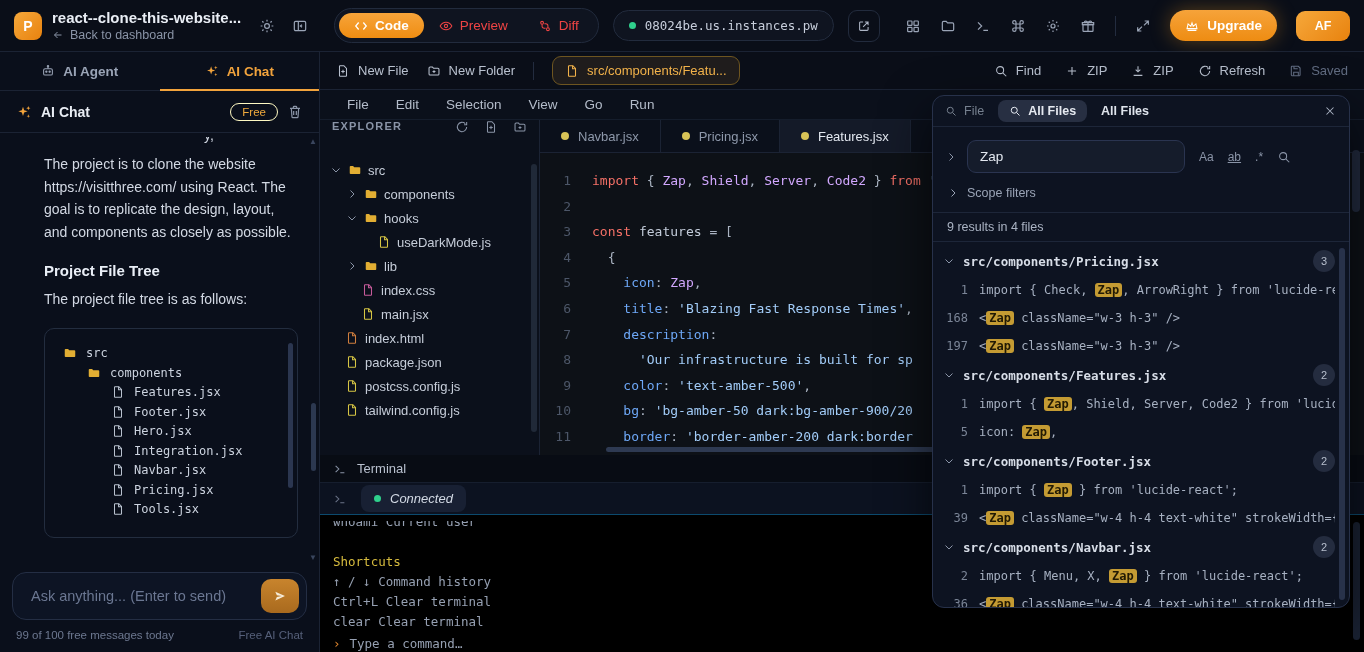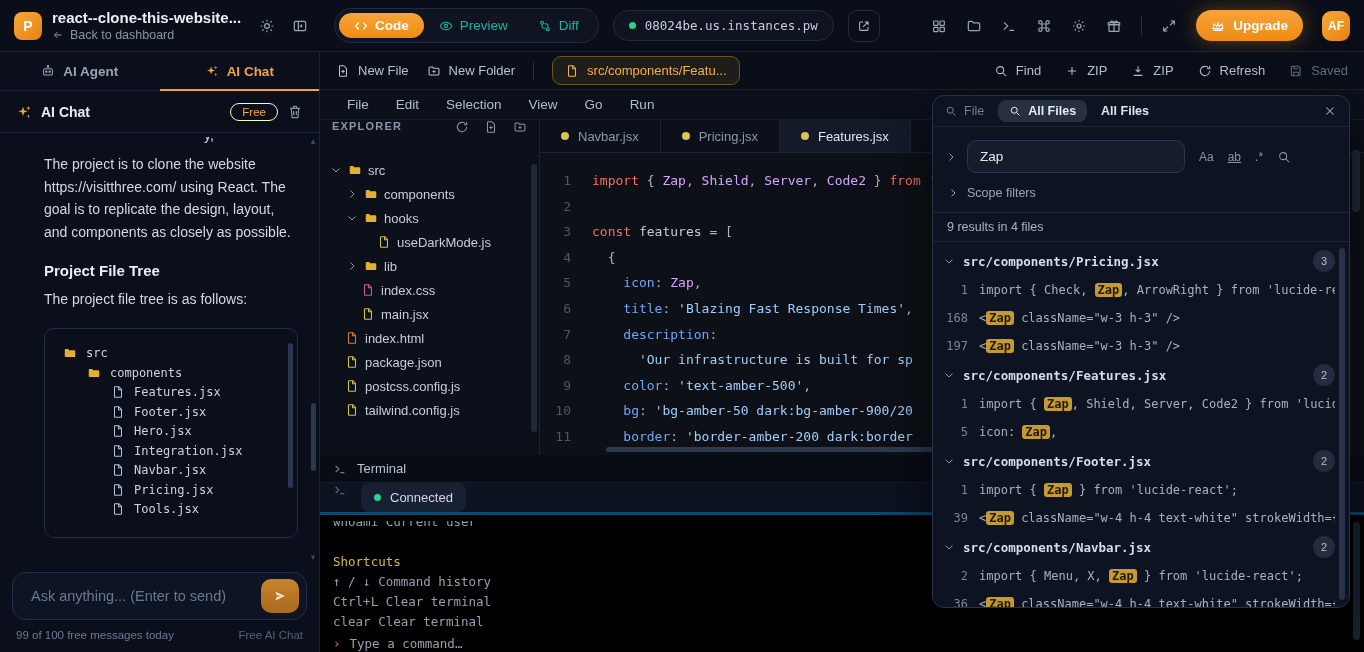--- a/index.html
+++ b/index.html
@@ -13,29 +13,29 @@
   
   #topbar { position:absolute; left:0; top:0; width:1364px; height:52px; background:#0a0e18; border-bottom:1px solid #1b2334; display:flex; align-items:center; }
   .tb-left { width:320px; flex:none; display:flex; align-items:center; gap:10px; padding:0 12px 0 14px; }
   .logo { width:28px; height:28px; border-radius:8px; background:linear-gradient(135deg,#f6a83b,#e8820e); color:#fff; font-weight:700; font-size:14px; display:flex; align-items:center; justify-content:center; }
   .tb-titles { line-height:1.2; min-width:0; }
   .tb-title { font-size:15px; font-weight:700; color:#e9edf4; white-space:nowrap; }
   .tb-back { display:flex; align-items:center; gap:6px; font-size:12.5px; color:#8a94a7; margin-top:1px; }
   .tb-left-icons { margin-left:auto; display:flex; gap:17px; color:#9aa4b6; }
   .tb-center { display:flex; align-items:center; gap:14px; margin-left:14px; }
   .seg { display:flex; align-items:center; background:#0f1420; border:1px solid #222b3d; border-radius:999px; padding:4px; }
-  .seg-btn { display:flex; gap:7px; align-items:center; padding:5px 15px; border-radius:999px; color:#14b8a6; font-size:13.5px; }
+  .seg-btn { display:flex; gap:7px; align-items:center; padding:5px 15px; border-radius:999px; color:#ef4444; font-size:13.5px; }
   .seg-btn.active { background:linear-gradient(180deg,#f7a43a,#ef8d12); color:#fff; font-weight:700; }
   .url-pill { display:flex; align-items:center; gap:9px; background:#0f1420; border:1px solid #222b3d; border-radius:999px; padding:7px 15px; font-family:"DejaVu Sans Mono",monospace; font-size:12.5px; color:#c7cedb; }
   .dot-green { width:7px; height:7px; border-radius:50%; background:#2fd08c; }
   .ext-btn { width:32px; height:32px; border:1px solid #222b3d; border-radius:9px; color:#aeb6c6; display:flex; align-items:center; justify-content:center; }
   .tb-right { margin-left:auto; display:flex; align-items:center; gap:19px; padding-right:14px; color:#9aa4b6; }
   .tb-divider { width:1px; height:20px; background:#232c3f; }
   .upgrade-btn { display:flex; gap:8px; align-items:center; background:linear-gradient(180deg,#f6a33a,#ee8c12); color:#fff; font-weight:700; font-size:13.5px; padding:8px 15px; border-radius:999px; box-shadow:0 0 20px rgba(244,158,30,.35); }
-  .avatar { width:28px; height:30px; border-radius:9px; background:linear-gradient(135deg,#f6a83b,#e8820e); color:#fff; font-weight:700; font-size:12.5px; display:flex; align-items:center; justify-content:center; }
+  .avatar { width:54px; height:30px; border-radius:9px; background:linear-gradient(135deg,#f6a83b,#e8820e); color:#fff; font-weight:700; font-size:12.5px; display:flex; align-items:center; justify-content:center; }
 
   
   #sidebar { position:absolute; left:0; top:52px; width:320px; height:600px; background:#0a0f1b; border-right:1px solid #1b2334; display:flex; flex-direction:column; }
   .ai-tabs { display:flex; height:39px; border-bottom:1px solid #1b2334; flex:none; }
   .ai-tab { flex:1; display:flex; gap:8px; align-items:center; justify-content:center; font-size:13.5px; color:#9aa4b6; font-weight:600; position:relative; }
   .ai-tab.active { color:#f2a33c; }
   .ai-tab.active::after { content:""; position:absolute; left:0; right:0; bottom:-1px; height:2px; background:#f2a33c; }
   .chat-header { height:42px; flex:none; display:flex; align-items:center; gap:9px; padding:0 16px; border-bottom:1px solid #1b2334; }
   .chat-header .ctitle { font-weight:700; font-size:14px; color:#e9edf4; }
   .free-badge { margin-left:auto; border:1px solid #fef9c3; color:#f0a93c; font-size:11.5px; padding:2px 11px; border-radius:999px; }
@@ -79,21 +79,21 @@
   .etab.active { background:#141a28; color:#e3e8f0; }
   .tab-dot { width:8px; height:8px; border-radius:50%; background:#d8c357; }
   .code { padding-top:15px; font-family:"DejaVu Sans Mono",monospace; font-size:13px; line-height:25.6px; }
   .cline { display:flex; }
   .lno { width:52px; text-align:right; padding-right:21px; color:#4c5668; flex:none; }
   .ltext { white-space:pre; }
   .tk-k{color:#f47067} .tk-v{color:#d2a8ff} .tk-pr{color:#6ea8f7} .tk-s{color:#a2ccf8} .tk-p{color:#aab4c2} .tk-w{color:#c3ccda}
   .hscroll { position:absolute; bottom:3px; left:66px; width:328px; height:5px; background:#2e3a52; border-radius:3px; }
   #terminal { height:197px; position:relative; }
   .term-title { height:28px; background:#080c14; border-bottom:1px solid #161e2e; display:flex; align-items:center; gap:10px; padding:0 13px; font-size:13px; color:#b9c1cf; }
-  .term-status { height:32px; background:#0c1220; border-bottom:3px solid #0c4a6e; display:flex; gap:14px; padding:0 13px; color:#6b7488; }
+  .term-status { height:32px; background:#0c1220; border-bottom:1px solid #0c4a6e; display:flex; align-items:center; gap:14px; padding:0 13px; color:#6b7488;font-style:italic; }
   .conn-badge { display:flex; align-items:center; gap:9px; background:#182033; border-radius:8px; padding:6px 13px; font-size:13px; color:#d2d9e4; }
   .term-body { position:absolute; left:0; right:0; top:60px; bottom:0; background:#000; padding:6px 0 0 13px; font-family:"DejaVu Sans Mono",monospace; font-size:12.5px; line-height:20px; color:#96a0b2; overflow:hidden; }
   .tl-yellow { color:#d6bb3e; }
   .tl-clip { height:11px; overflow:hidden; }
   .tl-clip span { display:block; margin-top:-9px; }
   .term-prompt { margin-top:2px; }
   .term-prompt .sym { color:#e0862e; margin-right:9px; }
 
   
   #search-panel { position:absolute; left:932px; top:95px; width:418px; height:513px; background:#0d1321; border:1px solid #27314a; border-radius:12px; box-shadow:0 18px 50px rgba(0,0,0,.65); z-index:50; overflow:hidden; }

